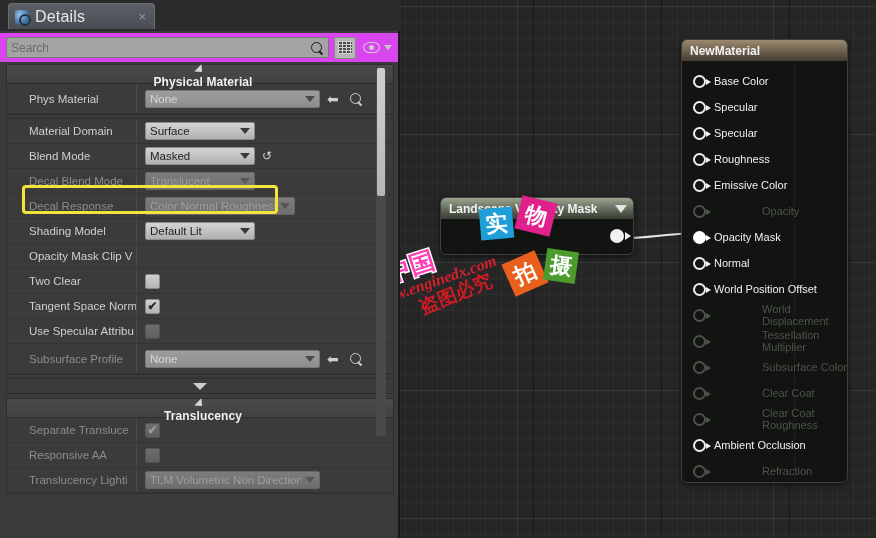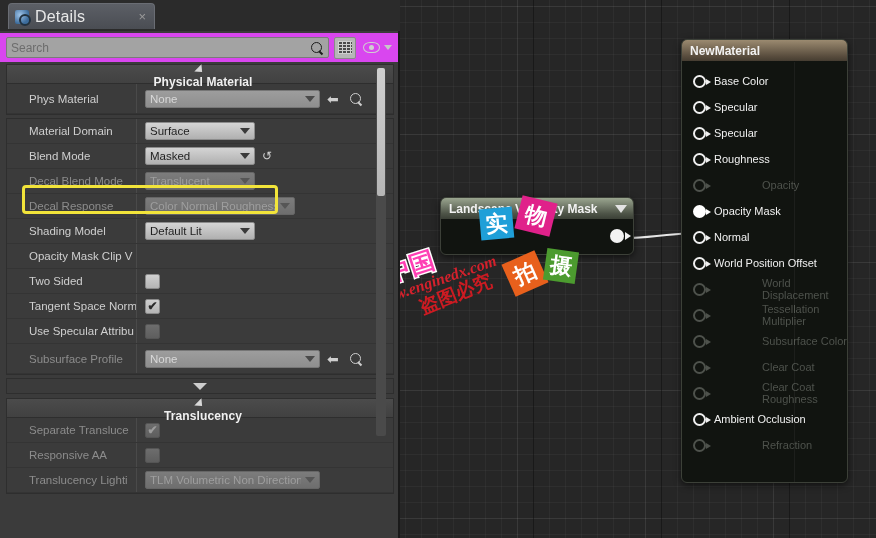--- a/index.html
+++ b/index.html
@@ -437,20 +437,24 @@
           <span class="pin"></span>
           <span>Specular</span>
         </div>
         <div class="inpin-row">
           <span class="pin"></span>
           <span>Specular</span>
         </div>
         <div class="inpin-row">
           <span class="pin"></span>
           <span>Roughness</span>
+        </div>
+        <div class="inpin-row">
+          <span class="pin"></span>
+          <span>Emissive Color</span>
         </div>
         <div class="inpin-row dim">
           <span class="pin"></span>
           <span>Opacity</span>
         </div>
         <div class="inpin-row">
           <span class="pin filled"></span>
           <span>Opacity Mask</span>
         </div>
         <div class="inpin-row">
@@ -589,21 +593,21 @@
                 <div class="combo w120">
                   <span class="txt">Default Lit</span>
                   <span class="dn"></span>
                 </div>
               </div>
             </div>
             <div class="prow">
               <div class="plabel">Opacity Mask Clip V</div>
             </div>
             <div class="prow">
-              <div class="plabel">Two Sided</div>
+              <div class="plabel">Two Clear</div>
               <div class="pvalue">
                 <div class="chk"></div>
               </div>
             </div>
             <div class="prow">
               <div class="plabel">Tangent Space Norm</div>
               <div class="pvalue">
                 <div class="chk">
                   <span class="tick">✔</span>
                 </div>

